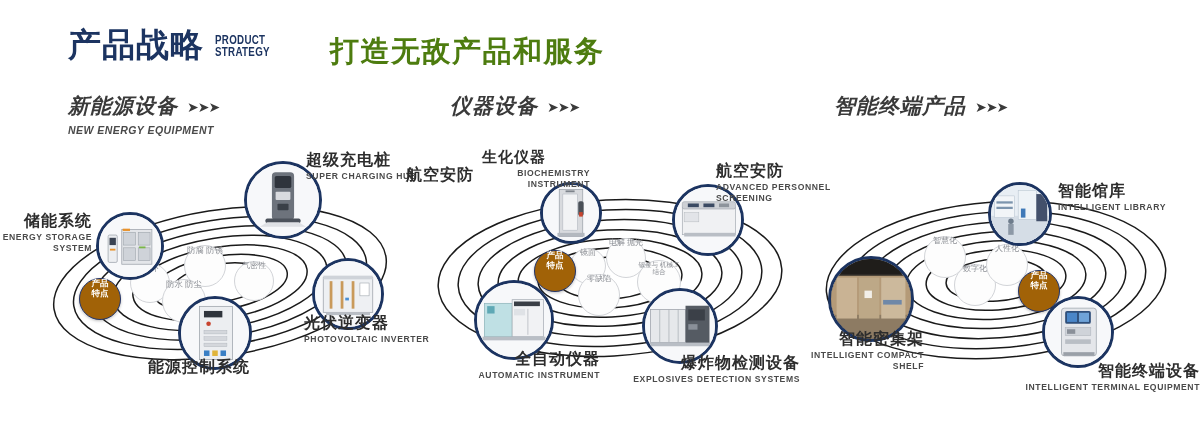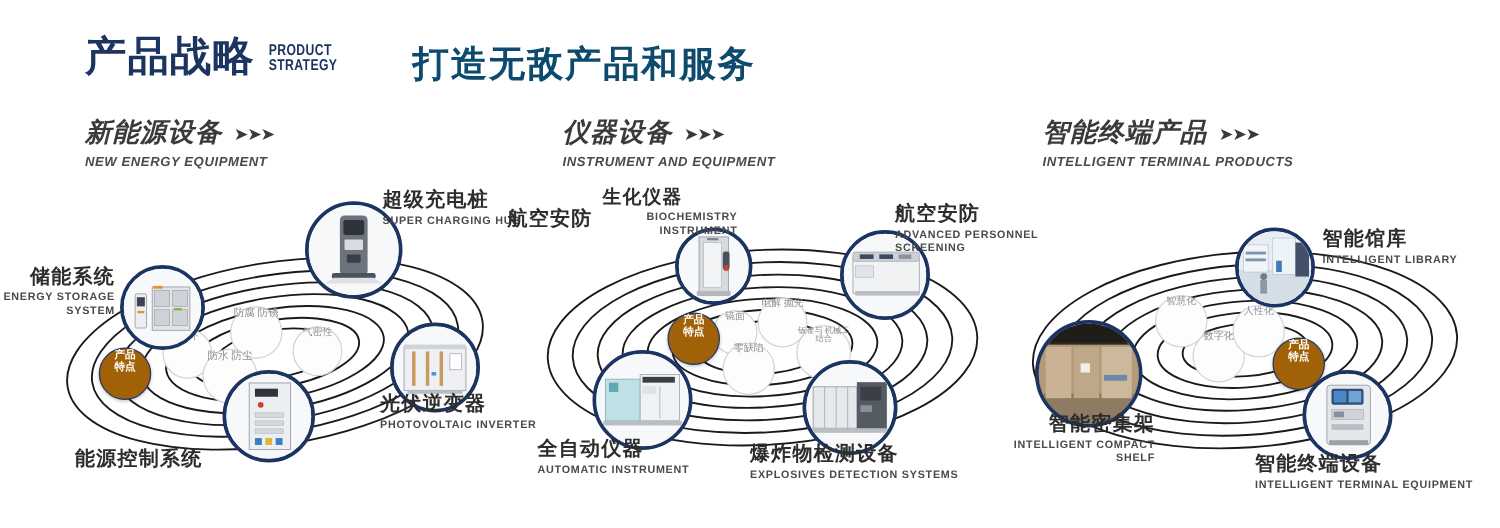--- a/index.html
+++ b/index.html
@@ -20,21 +20,21 @@
   }
   .hdr-en{
     margin-left:11px;margin-bottom:2px;
     font-size:12.5px;font-weight:bold;color:#1c3461;
     line-height:1.02;letter-spacing:0.4px;
     transform:scaleX(0.78);transform-origin:left bottom;
     font-family:"Liberation Sans",sans-serif;
   }
   .hdr-sub{
     position:absolute;left:330px;top:32px;
-    font-size:29px;font-weight:bold;color:#0c4a6e;letter-spacing:1.5px;
+    font-size:29px;font-weight:bold;color:#4d7c0f;letter-spacing:1.5px;
     font-family:"DejaVu Sans",sans-serif;
   }
 
   
   .sec{position:absolute;font-style:italic;}
   .sec-row{display:flex;align-items:center;}
   .sec-cn{
     font-size:21px;font-weight:bold;color:#3a3a3a;letter-spacing:1px;
     font-family:"DejaVu Sans",sans-serif;line-height:1;
   }
@@ -77,21 +77,21 @@
   .lab{position:absolute;}
   .lab .cn{
     font-size:16px;font-weight:bold;color:#2d2d2d;letter-spacing:1px;
     font-family:"DejaVu Sans",sans-serif;line-height:1.15;white-space:nowrap;
   }
   .lab .en{
     font-size:8.6px;font-weight:bold;color:#4a4a4a;letter-spacing:0.6px;
     font-family:"Liberation Sans",sans-serif;line-height:1.25;margin-top:2px;
   }
   .lab.r{text-align:right;}
-  .lab.c{text-align:left;}
+  .lab.c{text-align:right;}
   .lab.l{text-align:left;}
   .lab .cn.sm{font-size:15px;}
 </style>
 </head>
 <body>
 
 <div id="stage">
 
   <div class="hdr">
     <div class="hdr-cn">产品战略</div>
@@ -108,29 +108,27 @@
       <div class="sec-arrows">➤➤➤</div>
     </div>
     <div class="sec-en">NEW ENERGY EQUIPMENT</div>
   </div>
 
   <div class="sec" style="left:450px;top:96px;">
     <div class="sec-row">
       <div class="sec-cn">仪器设备</div>
       <div class="sec-arrows">➤➤➤</div>
     </div>
-    <div class="sec-en">INSTRUMENT AND EQUIPMENT</div>
   </div>
 
   <div class="sec" style="left:834px;top:96px;">
     <div class="sec-row">
       <div class="sec-cn">智能终端产品</div>
       <div class="sec-arrows">➤➤➤</div>
     </div>
-    <div class="sec-en">INTELLIGENT TERMINAL PRODUCTS</div>
   </div>
 
   <div class="cluster" style="left:20px;top:150px;">
 
     <svg class="rings" viewBox="0 0 400 250">
       <g fill="none" stroke="#1a1a1a" stroke-width="1.5">
         <ellipse cx="200" cy="133" rx="168" ry="73" transform="rotate(-9 200 133)"></ellipse>
         <ellipse cx="200" cy="133" rx="148" ry="63" transform="rotate(-9 200 133)"></ellipse>
         <ellipse cx="200" cy="133" rx="128" ry="54" transform="rotate(-9 200 133)"></ellipse>
         <ellipse cx="200" cy="133" rx="108" ry="45" transform="rotate(-9 200 133)"></ellipse>

